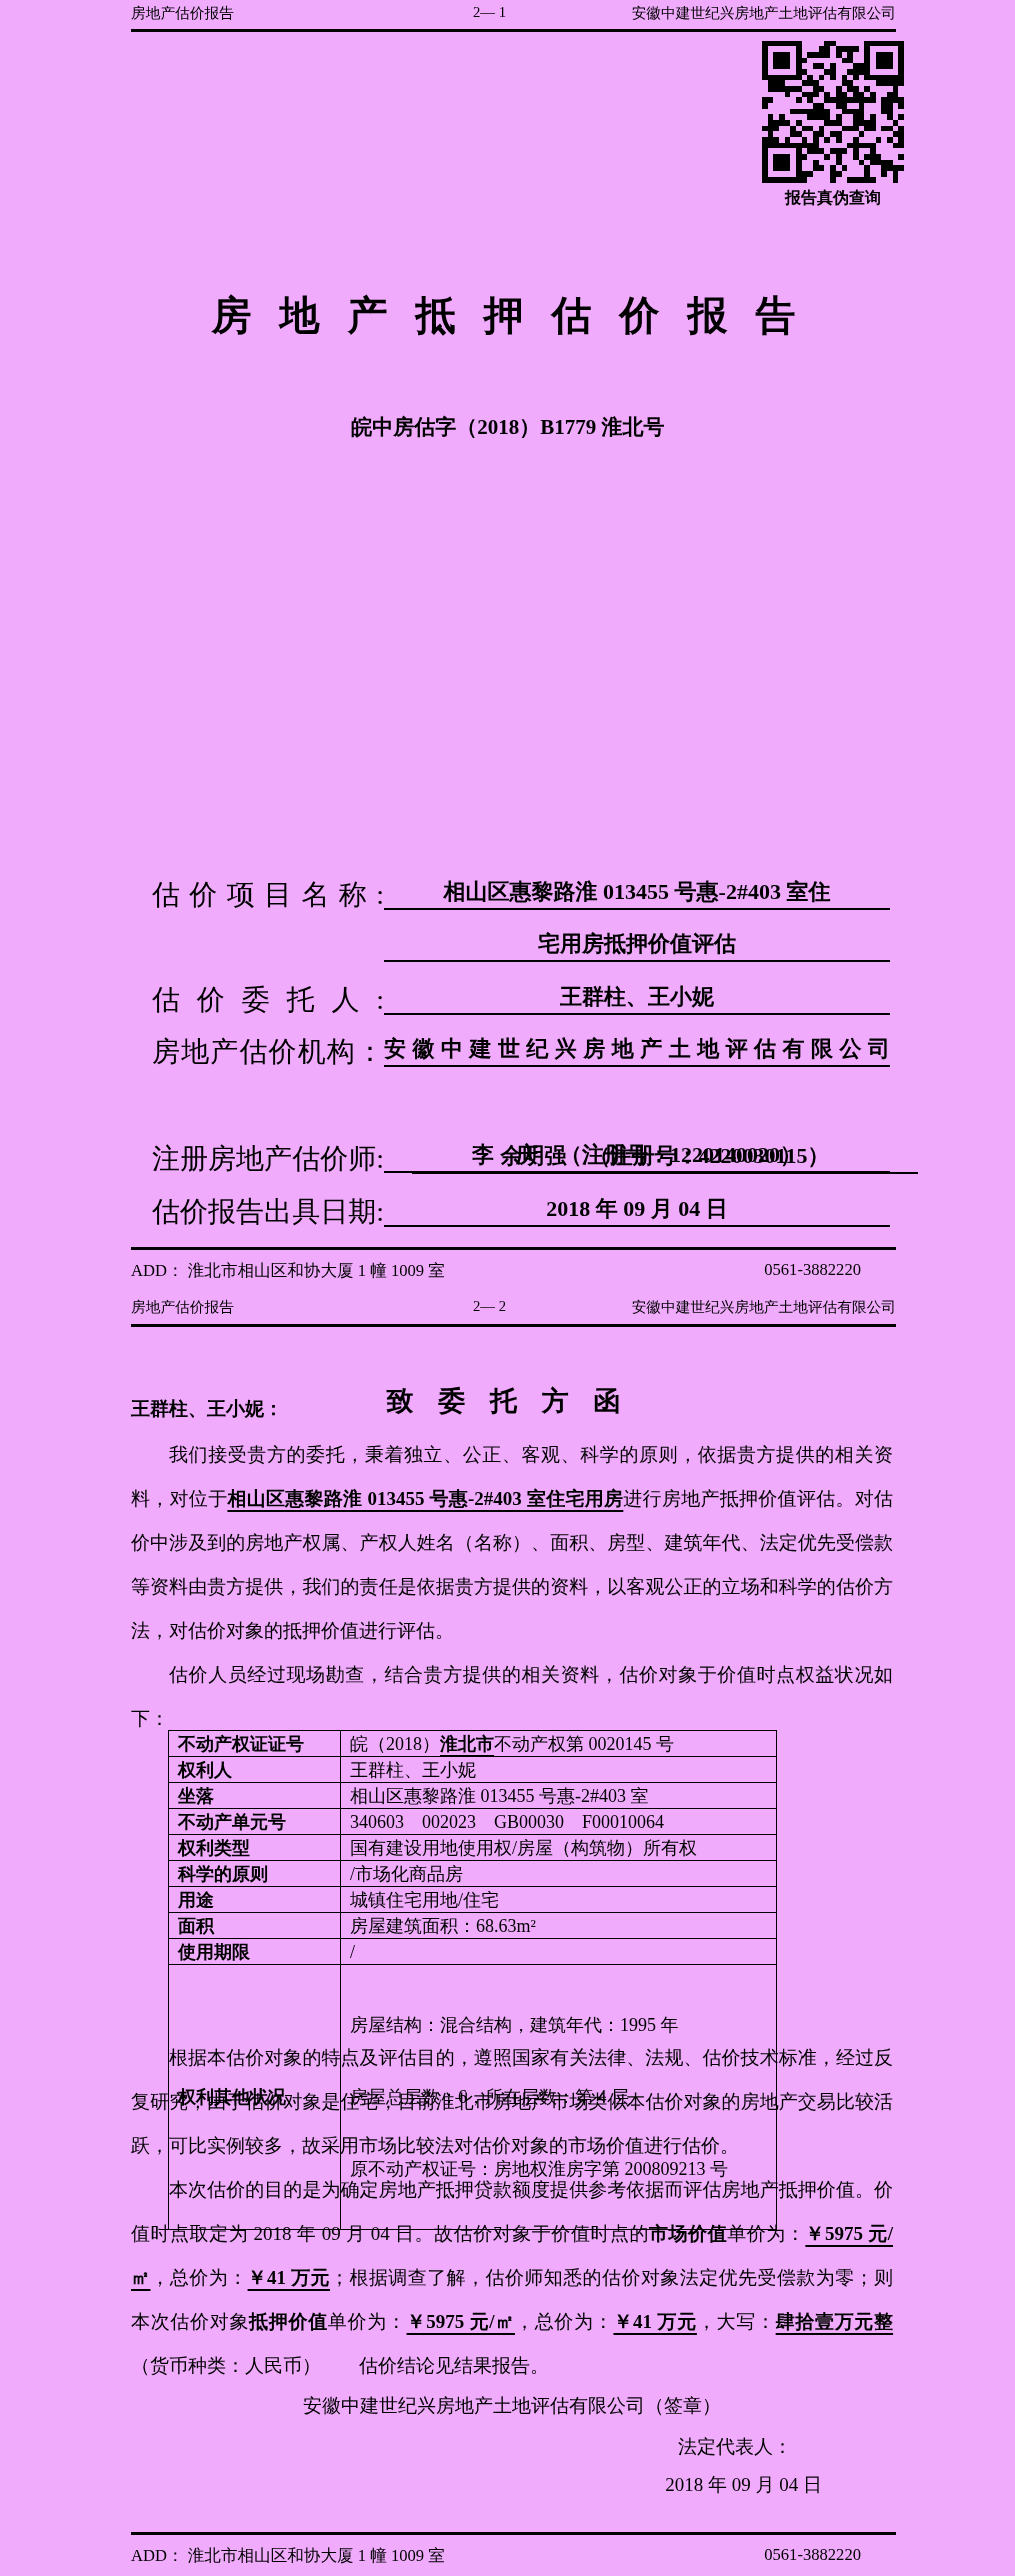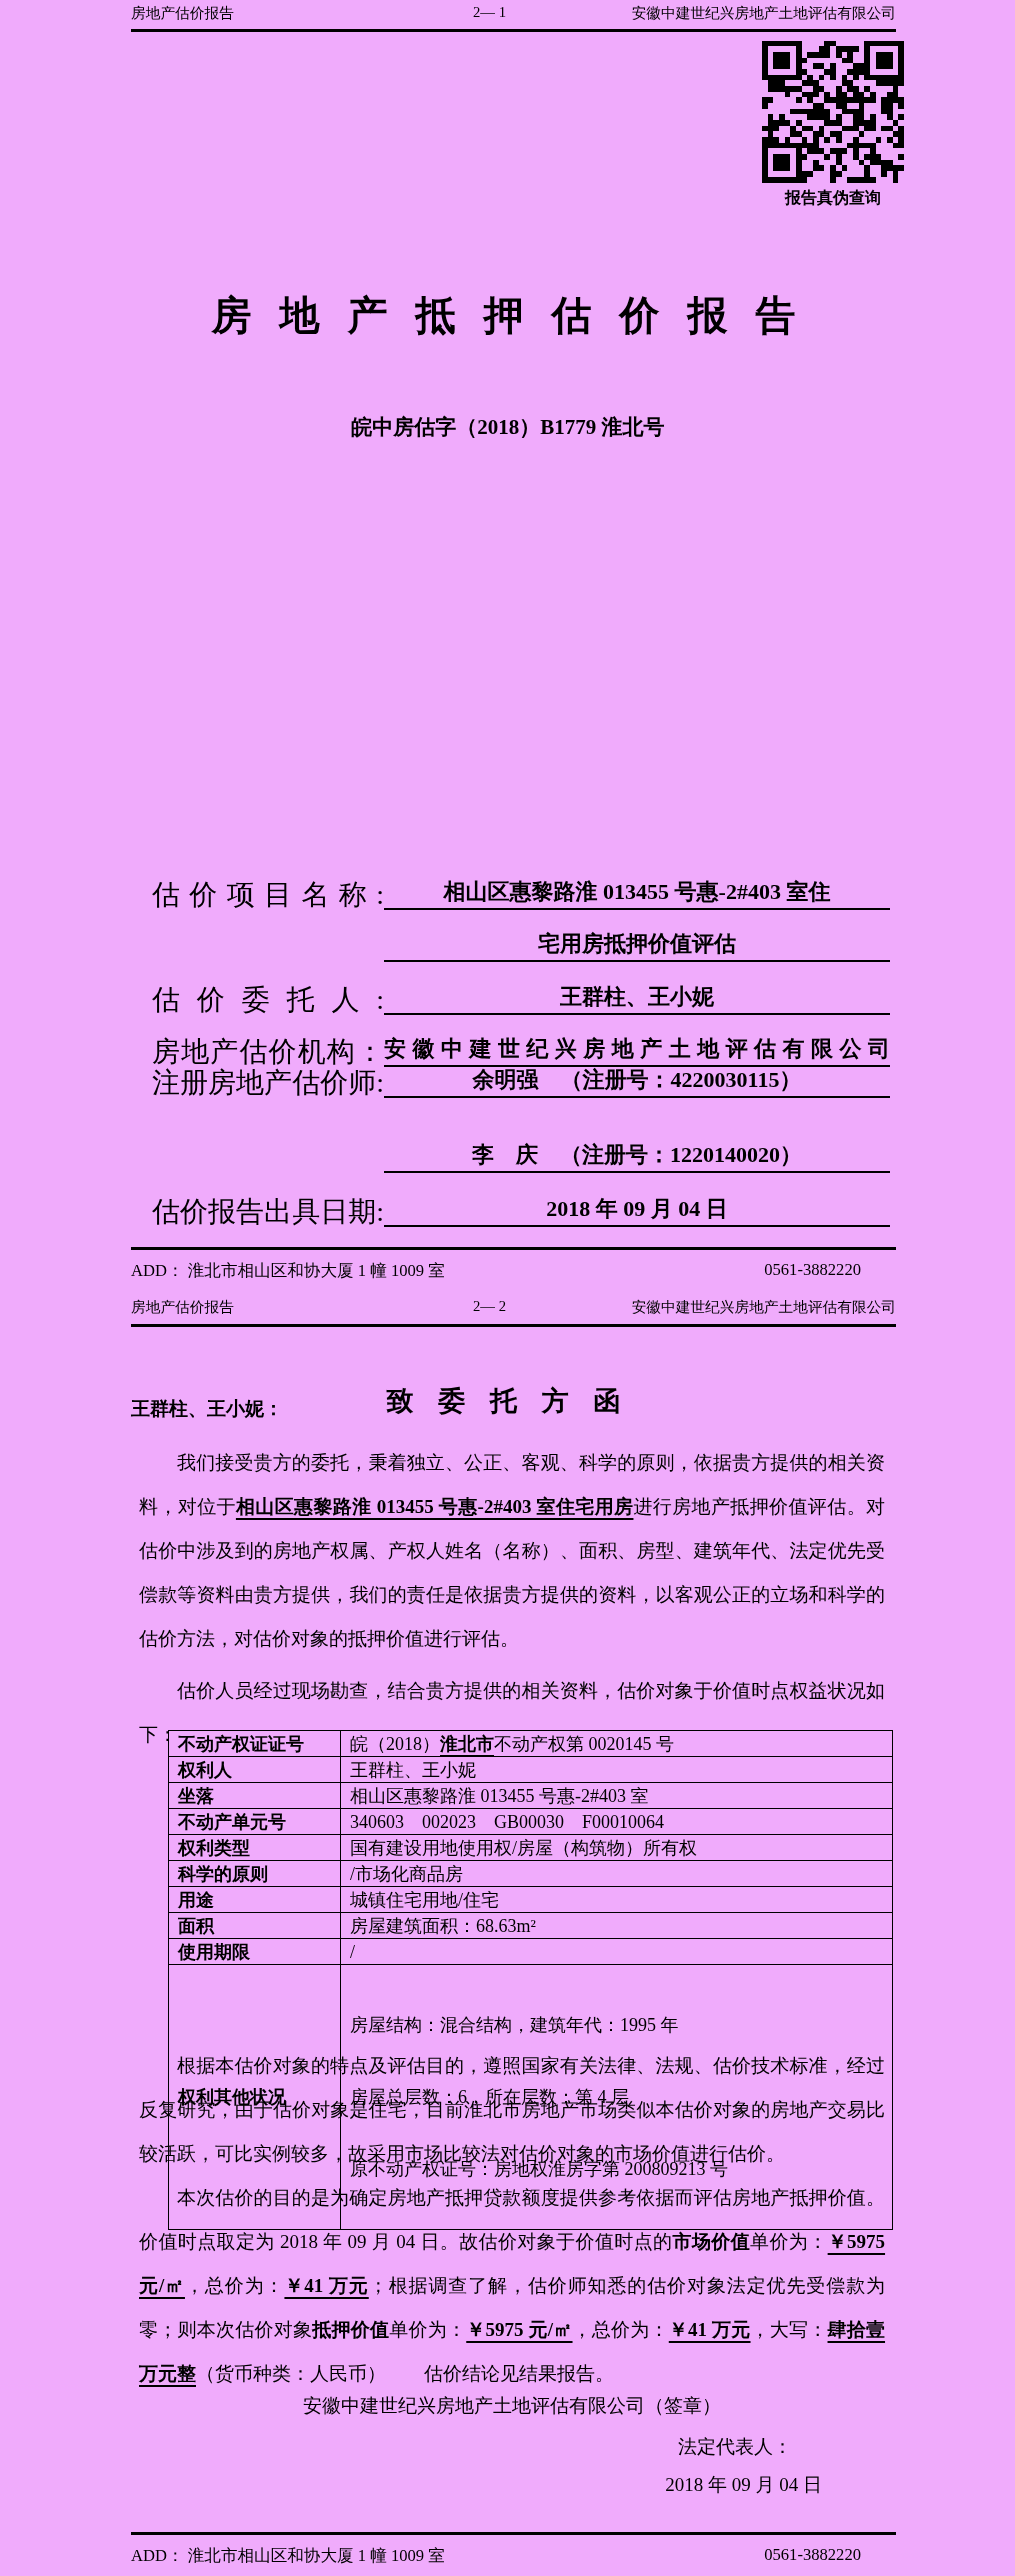--- a/index.html
+++ b/index.html
@@ -25,26 +25,26 @@
   .frow{position:absolute;left:152px;height:32px;display:flex;align-items:flex-end;}
   .flabel{width:232px;font-size:28px;font-weight:normal;line-height:31px;text-align:justify;text-align-last:justify;white-space:nowrap;}
   .fval{width:506px;border-bottom:2.6px solid #000;font-size:22px;font-weight:bold;line-height:29.4px;padding-bottom:1.3px;white-space:nowrap;}
   .fv-left{text-align:center;}
   .fv-center{text-align:center;}
   .fv-just{text-align:justify;text-align-last:justify;}
   
   .heading{position:absolute;left:0;top:1335px;width:1016px;text-align:center;font-size:27px;font-weight:bold;letter-spacing:9px;margin-top:48px;}
   .salut{position:absolute;left:131px;top:1396px;font-size:19px;font-weight:bold;}
   .body-text{position:absolute;left:131px;width:762px;font-size:19px;line-height:44px;text-align:justify;}
-  .body-text p{margin:8px;text-indent:38px;}
+  .body-text p{margin:0;text-indent:38px;}
   .seg-p{}
   .seg-b{font-weight:bold;}
   .seg-bu{font-weight:bold;text-decoration:underline;text-decoration-thickness:1.9px;text-underline-offset:5.1px;}
   
-  .rights-table{position:absolute;left:168px;top:1730px;width:725px;border-collapse:collapse;font-size:18px;}
+  .rights-table{position:absolute;left:168px;top:1730px;width:609px;border-collapse:collapse;font-size:18px;}
   .rights-table td{border:1.3px solid #000;padding:0 0 0 9px;}
   .rights-table{border:1.9px solid #000;}
   .rights-table td.tl{width:162px;font-weight:bold;height:25px;line-height:24px;}
   .rights-table td.tv{height:25px;line-height:24px;white-space:pre-wrap;}
   .rights-table td.tv .tline{line-height:24px;}
   .rights-table tr.multi td{height:73px;}
   
   .sign{position:absolute;left:131px;width:762px;font-size:19px;text-align:right;}
 </style>
 </head>
@@ -403,21 +403,21 @@
     <span class="fval fv-left">宅用房抵押价值评估</span>
   </div>
   <div class="frow" style="top:983px;">
     <span class="flabel">估 价 委 托 人 :</span>
     <span class="fval fv-center">王群柱、王小妮</span>
   </div>
   <div class="frow" style="top:1035px;">
     <span class="flabel">房地产估价机构：</span>
     <span class="fval fv-just">安徽中建世纪兴房地产土地评估有限公司</span>
   </div>
-  <div class="frow" style="top:1066px;">
+  <div class="frow" style="top:1142px;gap:28px;">
     <span class="flabel">注册房地产估价师:</span>
     <span class="fval fv-center">余明强　（注册号：4220030115）</span>
   </div>
   <div class="frow" style="top:1141px;">
     <span class="flabel"></span>
     <span class="fval fv-center">李　庆　（注册号：1220140020）</span>
   </div>
   <div class="frow" style="top:1195px;">
     <span class="flabel">估价报告出具日期:</span>
     <span class="fval fv-center">2018 年 09 月 04 日</span>

